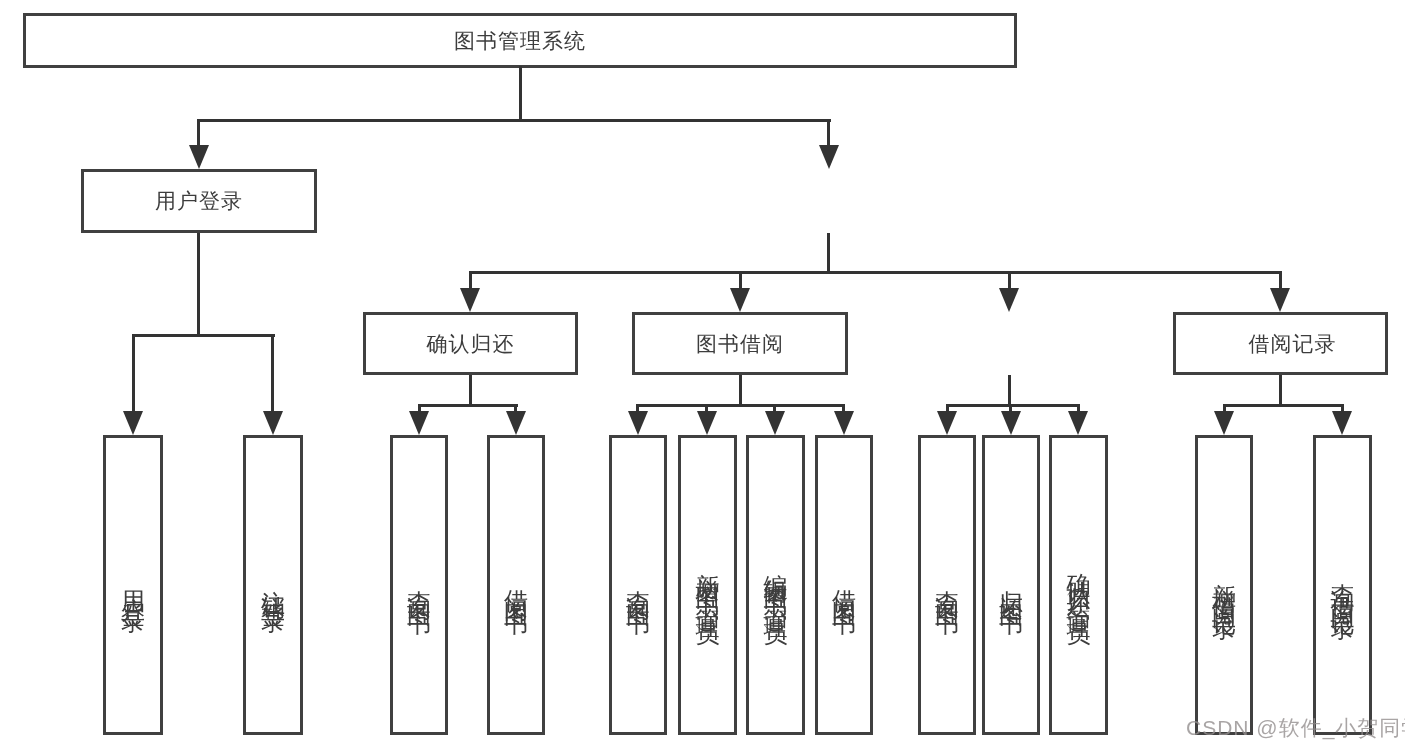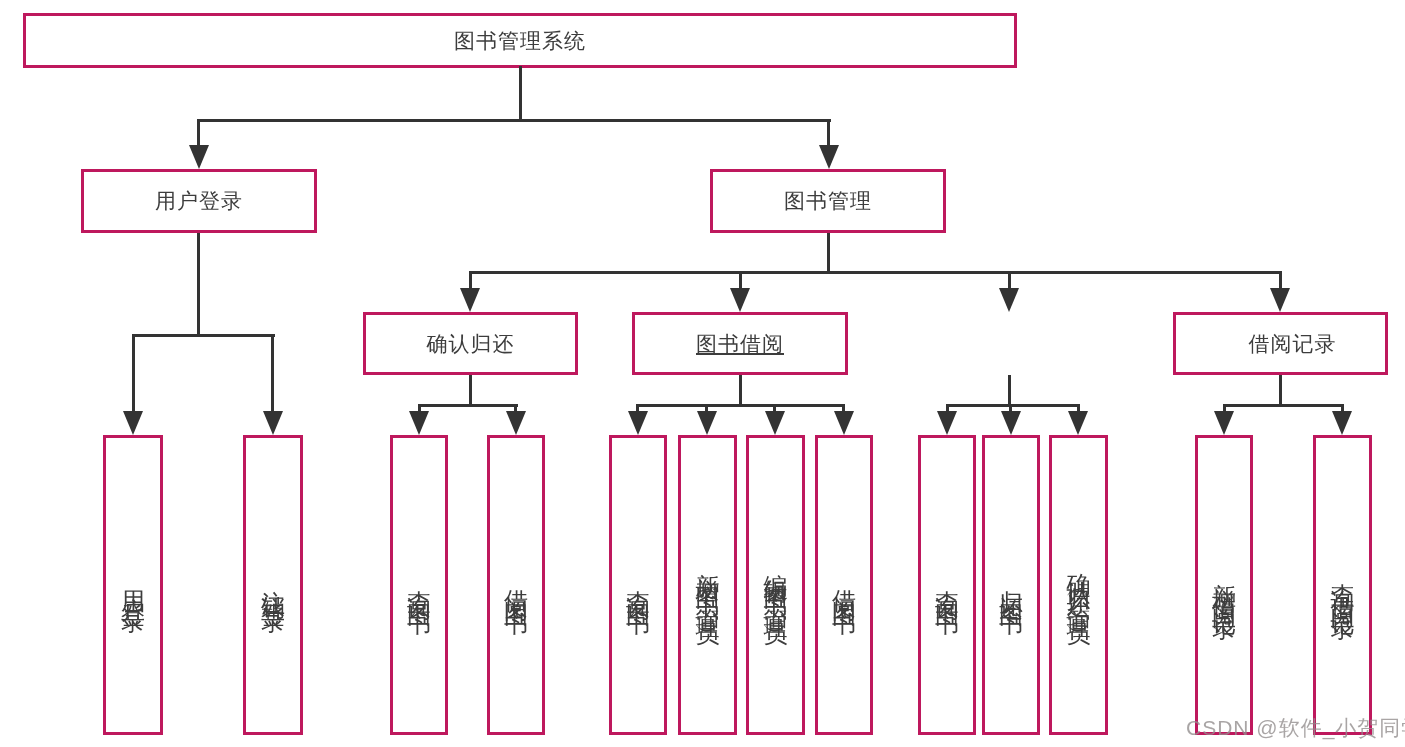--- a/index.html
+++ b/index.html
@@ -7,21 +7,21 @@
     position: relative;
     width: 1405px;
     height: 747px;
     background: #ffffff;
     font-family: "Liberation Sans", "DejaVu Sans", sans-serif;
     overflow: hidden;
   }
   .node {
     position: absolute;
     box-sizing: border-box;
-    border: 3px solid #be185d;
+    border: 3px solid #404040;
     background: #ffffff;
     display: flex;
     align-items: center;
     justify-content: center;
     color: #3d3d3d;
     font-size: 21px;
     letter-spacing: 1px;
   }
   .vnode {
     writing-mode: vertical-lr;
@@ -61,29 +61,26 @@
 <div class="canvas">
 
   <div class="node" style="left:23px; top:13px; width:994px; height:55px;">
     <span>图书管理系统</span>
   </div>
 
   <div class="node" style="left:81px; top:169px; width:236px; height:64px;">
     <span>用户登录</span>
   </div>
 
-  <div class="node" style="left:710px; top:169px; width:236px; height:64px;">
-    <span>图书管理</span>
-  </div>
 
   <div class="node" style="left:363px; top:312px; width:215px; height:63px;">
     <span>确认归还</span>
   </div>
 
-  <div class="node" style="left:632px; top:312px; width:216px; height:63px;text-decoration:underline;">
+  <div class="node" style="left:632px; top:312px; width:216px; height:63px;">
     <span>图书借阅</span>
   </div>
 
 
   <div class="node" style="left:1173px; top:312px; width:215px; height:63px;padding-left:24px;">
     <span>借阅记录</span>
   </div>
 
   <div class="node vnode" style="left:103px; top:435px; width:60px; height:300px;">用户登录</div>
 

